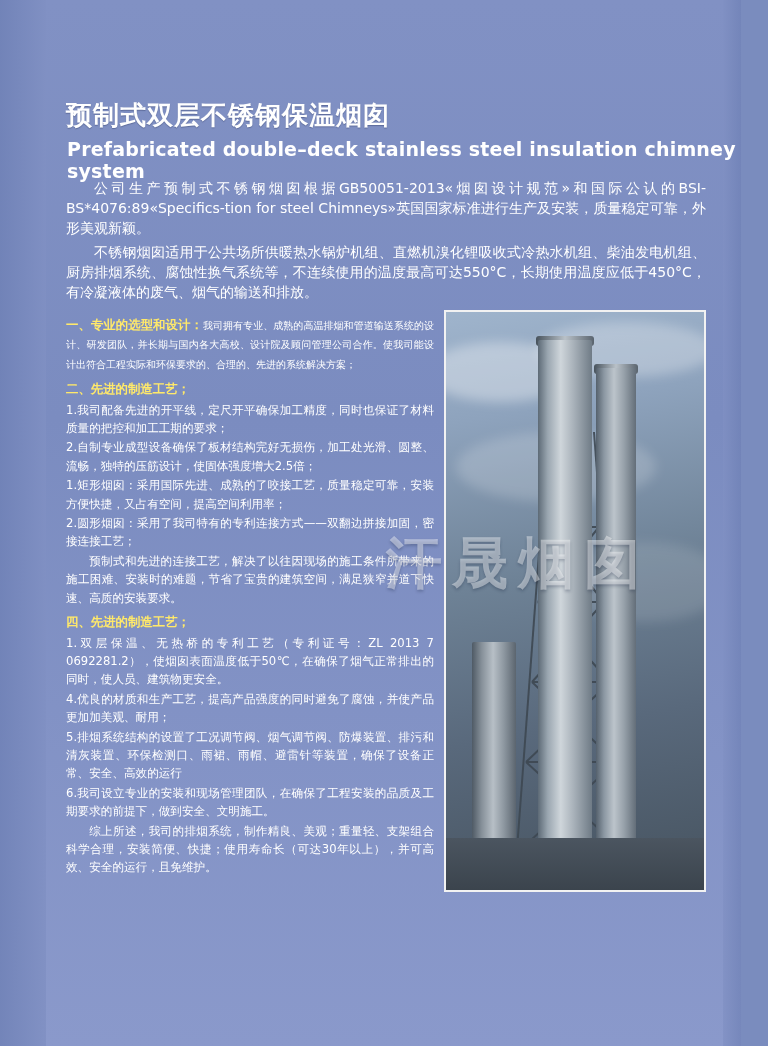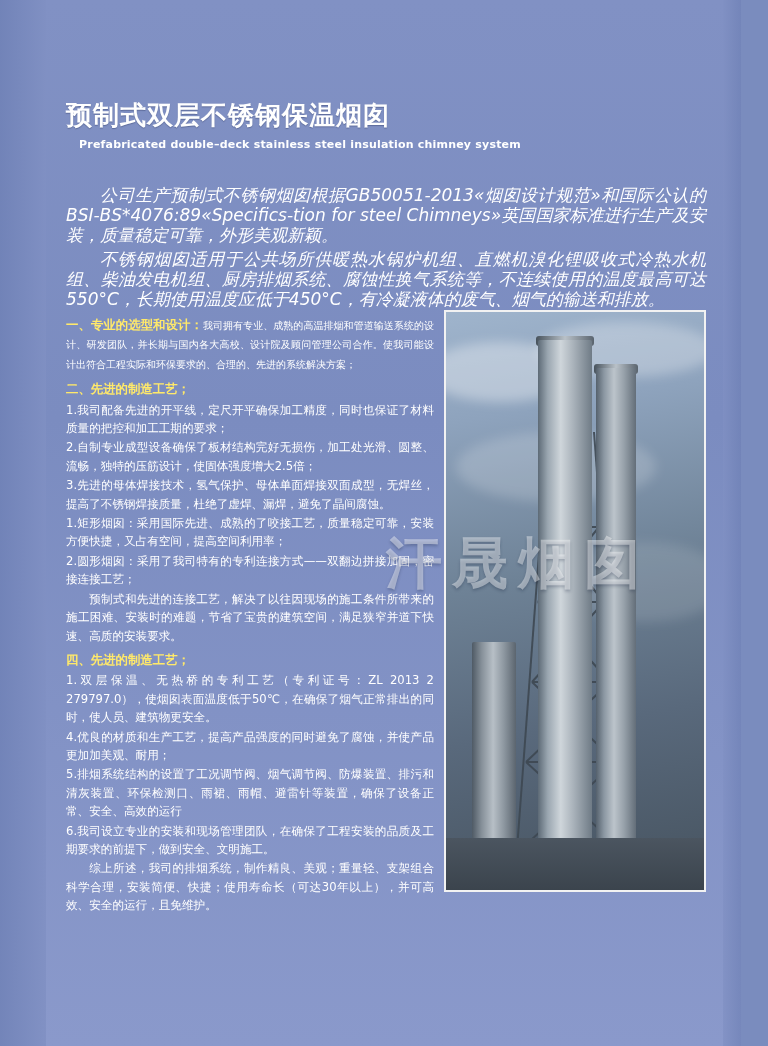--- a/index.html
+++ b/index.html
@@ -29,30 +29,28 @@
   }
 
   .title{
     position:absolute;left:66px;top:98px;
     font-size:26px;font-weight:bold;color:#ffffff;
     letter-spacing:1px;
     text-shadow:0 1px 1px rgba(30,40,80,.35);
   }
   .subtitle{
     position:absolute;left:67px;top:138px;
-    font-size:11px;font-weight:bold;color:#ffffff;
+    font-size:19px;font-weight:bold;color:#ffffff;
     letter-spacing:.2px;
-    margin-left:12px;
   }
 
   .intro{
-    position:absolute;left:66px;top:185px;width:640px;
-    color:#ffffff;font-size:17px;line-height:20px;
+    position:absolute;left:66px;top:178px;width:640px;
+    color:#ffffff;font-size:14px;line-height:20px;
     text-align:justify;
-    font-style:italic;
   }
   .intro p{margin:0 0 4px 0;text-indent:2em;}
 
   .cols{
     position:absolute;left:66px;top:310px;width:640px;height:700px;
   }
   .col-left{
     position:absolute;left:0;top:0;width:368px;
     color:#ffffff;font-size:11.6px;line-height:18.4px;
     text-align:justify;
@@ -150,30 +148,29 @@
 
       <div class="sec-head">
         <span>一、专业的选型和设计：</span><span class="cont">我司拥有专业、成熟的高温排烟和管道输送系统的设计、研发团队，并长期与国内各大高校、设计院及顾问管理公司合作。使我司能设计出符合工程实际和环保要求的、合理的、先进的系统解决方案；</span>
       </div>
 
       <div class="sec-head">
         <span>二、先进的制造工艺；</span>
       </div>
       <p class="para">1.我司配备先进的开平线，定尺开平确保加工精度，同时也保证了材料质量的把控和加工工期的要求；</p>
       <p class="para">2.自制专业成型设备确保了板材结构完好无损伤，加工处光滑、圆整、流畅，独特的压筋设计，使固体强度增大2.5倍；</p>
-      <p class="para">3.先进的母体焊接技术，氢气保护、母体单面焊接双面成型，无焊丝，提高了不锈钢焊接质量，杜绝了虚焊、漏焊，避免了晶间腐蚀。</p>
 
       <p class="para">1.矩形烟囱：采用国际先进、成熟的了咬接工艺，质量稳定可靠，安装方便快捷，又占有空间，提高空间利用率；</p>
       <p class="para">2.圆形烟囱：采用了我司特有的专利连接方式——双翻边拼接加固，密接连接工艺；</p>
       <p class="para indent">预制式和先进的连接工艺，解决了以往因现场的施工条件所带来的施工困难、安装时的难题，节省了宝贵的建筑空间，满足狭窄并道下快速、高质的安装要求。</p>
 
       <div class="sec-head">
         <span>四、先进的制造工艺；</span>
       </div>
-      <p class="para">1.双层保温、无热桥的专利工艺（专利证号：ZL 2013 2 279797.0），使烟囱表面温度低于50℃，在确保了烟气正常排出的同时，使人员、建筑物更安全。</p>
+      <p class="para">1.双层保温、无热桥的专利工艺（专利证号：ZL 2013 7 0692281.2），使烟囱表面温度低于50℃，在确保了烟气正常排出的同时，使人员、建筑物更安全。</p>
       <p class="para">4.优良的材质和生产工艺，提高产品强度的同时避免了腐蚀，并使产品更加加美观、耐用；</p>
       <p class="para">5.排烟系统结构的设置了工况调节阀、烟气调节阀、防爆装置、排污和清灰装置、环保检测口、雨裙、雨帽、避雷针等装置，确保了设备正常、安全、高效的运行</p>
       <p class="para">6.我司设立专业的安装和现场管理团队，在确保了工程安装的品质及工期要求的前提下，做到安全、文明施工。</p>
       <p class="para indent">综上所述，我司的排烟系统，制作精良、美观；重量轻、支架组合科学合理，安装简便、快捷；使用寿命长（可达30年以上），并可高效、安全的运行，且免维护。</p>
     </div>
 
     <div class="photo">
       <div class="sky"></div>
       <div class="cloud c1"></div>
       <div class="cloud c2"></div>

